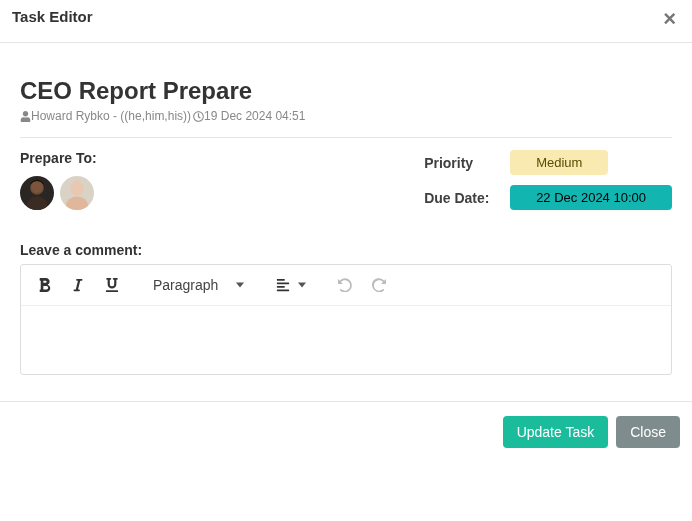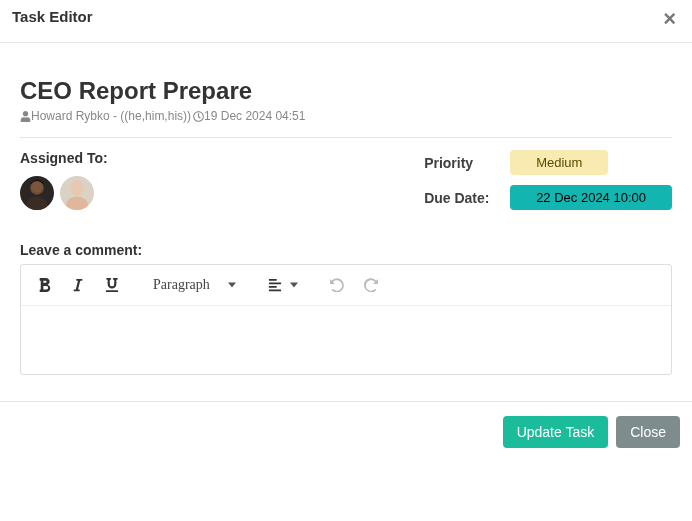--- a/index.html
+++ b/index.html
@@ -143,21 +143,20 @@
   }
   .tb-sep { width: 14px; }
   .para-drop {
     display:flex; align-items:center;
     gap: 18px;
     padding: 0 10px;
     height: 32px;
     cursor:pointer;
     color:#444;
     font-size:14px;
-    font-family:Liberation Serif, serif;
   }
   .caret svg, .tb-icon svg { display:block; }
   .tb-disabled { color:#bbb; cursor:default; }
   .tb-disabled svg path { fill:#bbb; }
   .editor-area {
     min-height: 68px;
     padding: 8px;
     font-size: 14px;
   }
   .modal-footer {
@@ -205,21 +204,21 @@
             <path d="M256 8C119 8 8 119 8 256s111 248 248 248 248-111 248-248S393 8 256 8zm0 448c-110.5 0-200-89.5-200-200S145.5 56 256 56s200 89.5 200 200-89.5 200-200 200zm61.8-104.4l-84.9-61.7c-3.1-2.3-4.9-5.9-4.9-9.7V116c0-6.6 5.4-12 12-12h32c6.6 0 12 5.4 12 12v141.7l66.8 48.6c5.4 3.9 6.5 11.4 2.6 16.8l-18.8 25.9c-3.9 5.3-11.4 6.5-16.8 2.6z"></path>
           </svg>
       </span>
       <span>19 Dec 2024 04:51</span>
     </div>
 
     <hr class="hr">
 
     <div class="row">
       <div class="left-col">
-        <div class="label">Assigned To:</div>
+        <div class="label">Prepare To:</div>
         <div class="avatars">
           <div class="avatar dark">
             <svg viewBox="0 0 40 40">
                 <circle cx="20" cy="14" r="8" fill="#6b4a35"></circle>
                 <ellipse cx="20" cy="34" rx="12" ry="10" fill="#3a2c22"></ellipse>
                 <circle cx="20" cy="13" r="7" fill="#7a553c"></circle>
                 <path d="M12 10 Q20 2 28 10 Q28 6 20 4 Q12 6 12 10Z" fill="#1a120c"></path>
               </svg>
           </div>
           <div class="avatar">

